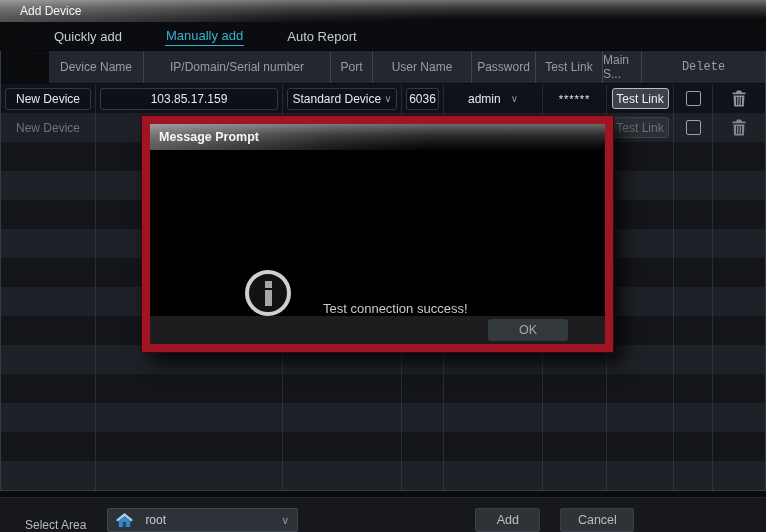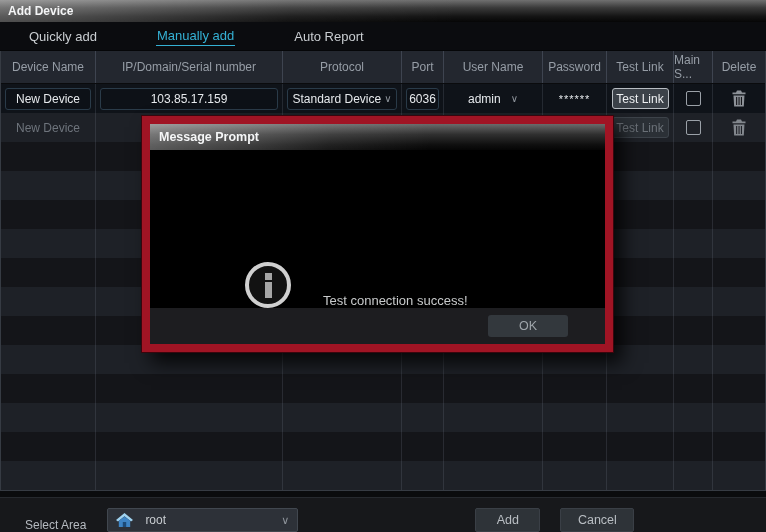--- a/index.html
+++ b/index.html
@@ -11,44 +11,44 @@
     background:#0a0b0d; overflow:hidden; color:#cfd3d7;
   }
 
   
   .titlebar {
     height:22px; display:flex; align-items:center; padding-left:8px;
     background:
       linear-gradient(105deg, rgba(255,255,255,0.30) 0%, rgba(255,255,255,0.05) 38%, rgba(255,255,255,0) 60%),
       linear-gradient(180deg, #707070 0%, #3a3a3a 35%, #141414 75%, #060606 100%);
   }
-  .titlebar span { font-size:12px; font-weight:bold; color:#f4f5f6; }
+  .titlebar span { font-size:12px; font-weight:normal; color:#f4f5f6;margin-left:12px; }
 
   
   .tabbar {
     height:29px; background:#0b0c0f; display:flex; align-items:center;
-    padding-left:28px; gap:58px; border-bottom:1px solid #050608;
+    padding-left:28px; gap:42px; border-bottom:1px solid #050608;margin-left:25px;
   }
   .tab { font-size:13px; color:#c9cdd1; cursor:default; padding:2px 1px; }
   .tab.active { color:#35b1d4; border-bottom:1px solid #35b1d4; }
 
   
   .table { border:1px solid #363b43; border-top:none; }
-  .thead { display:flex; height:33px; background:#23272f; border-bottom:1px solid #0a0b0d; }
+  .thead { display:flex; height:33px; background:#23272f; border-bottom:1px solid #0a0b0d;margin-left:48px; }
   .thead .c { display:flex; align-items:center; justify-content:center;
               font-size:12px; color:#969da6; border-right:1px solid #3e4450; }
   .thead .c:last-child { border-right:none; }
 
   .tbody .row { display:flex; height:29px; }
   .tbody .row:nth-child(odd)  { background:#141519; }
   .tbody .row:nth-child(even) { background:#1e2127; }
   .tbody .row.selected { background:#0f1319; }
   .c { display:flex; align-items:center; justify-content:center;
        border-right:1px solid rgba(125,135,150,0.20); overflow:hidden; }
-  .c:last-child { border-right:none; }
+  .c:last-child { border-right:none;font-family:Liberation Mono, monospace; }
   .c1{width:95px;} .c2{width:187px;} .c3{width:119px;} .c4{width:42px;}
   .c5{width:99px;} .c6{width:64px;}  .c7{width:67px;}  .c8{width:39px;}
   .c9{flex:1;}
 
   .row.selected { color:#e6e9ec; font-size:12px; }
   .row.dim .celltext { color:#6e747c; }
   .celltext { font-size:12px; }
 
   .cellbox {
     width:calc(100% - 8px); height:22px; display:flex; align-items:center;
@@ -106,21 +106,21 @@
   .dialog .dbody { flex:1; display:flex; align-items:flex-end; padding-left:95px; gap:32px; background:#000; }
   .infoicon {
     width:46px; height:46px; border:4px solid #d0d0d0; border-radius:50%;
     background:#121212; display:flex; flex-direction:column; align-items:center;
     justify-content:center; gap:2px; flex:none;
   }
   .infoicon .dot  { width:7px; height:7px;  background:#a6a6a6; }
   .infoicon .stem { width:7px; height:16px; background:#a6a6a6; }
   .dialog .msg { font-size:13px; color:#c8cacb; }
   .dialog .dfooter {
-    height:36px; background:#1d1d20; display:flex; align-items:center;
+    height:28px; background:#1d1d20; display:flex; align-items:center;
     justify-content:flex-end; padding-right:37px;
   }
   .okbtn {
     width:80px; height:22px; background:#33383d; border:none; border-radius:3px;
     color:#9fa5aa; font-size:12.5px; font-family:"Liberation Sans", sans-serif; cursor:pointer;
   }
 </style>
 </head>
 <body>
 
@@ -133,21 +133,20 @@
   <div class="tabbar">
     <div class="tab">Quickly add</div>
     <div class="tab active">Manually add</div>
     <div class="tab">Auto Report</div>
   </div>
 
   <div class="table">
     <div class="thead">
       <div class="c c1">Device Name</div>
       <div class="c c2">IP/Domain/Serial number</div>
-      <div class="c c3">Protocol</div>
       <div class="c c4">Port</div>
       <div class="c c5">User Name</div>
       <div class="c c6">Password</div>
       <div class="c c7">Test Link</div>
       <div class="c c8">Main S...</div>
       <div class="c c9">Delete</div>
     </div>
 
     <div class="tbody" id="tbody">
 

